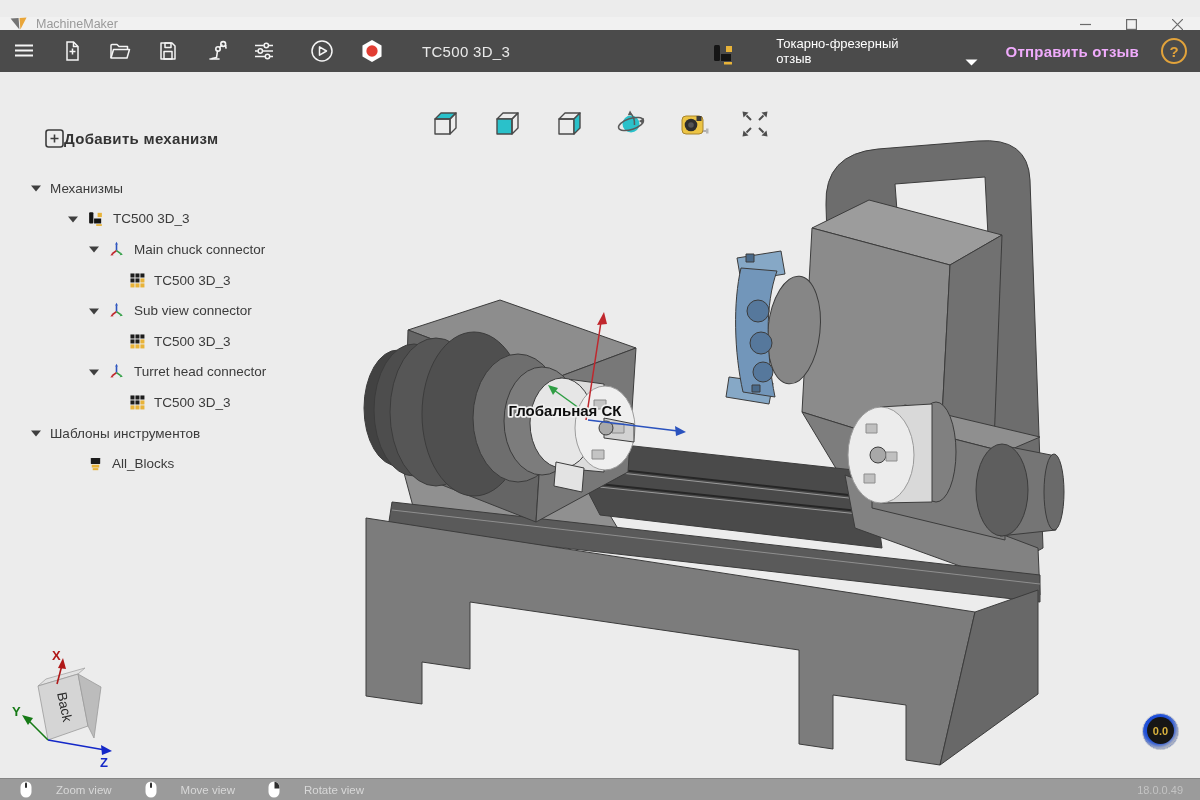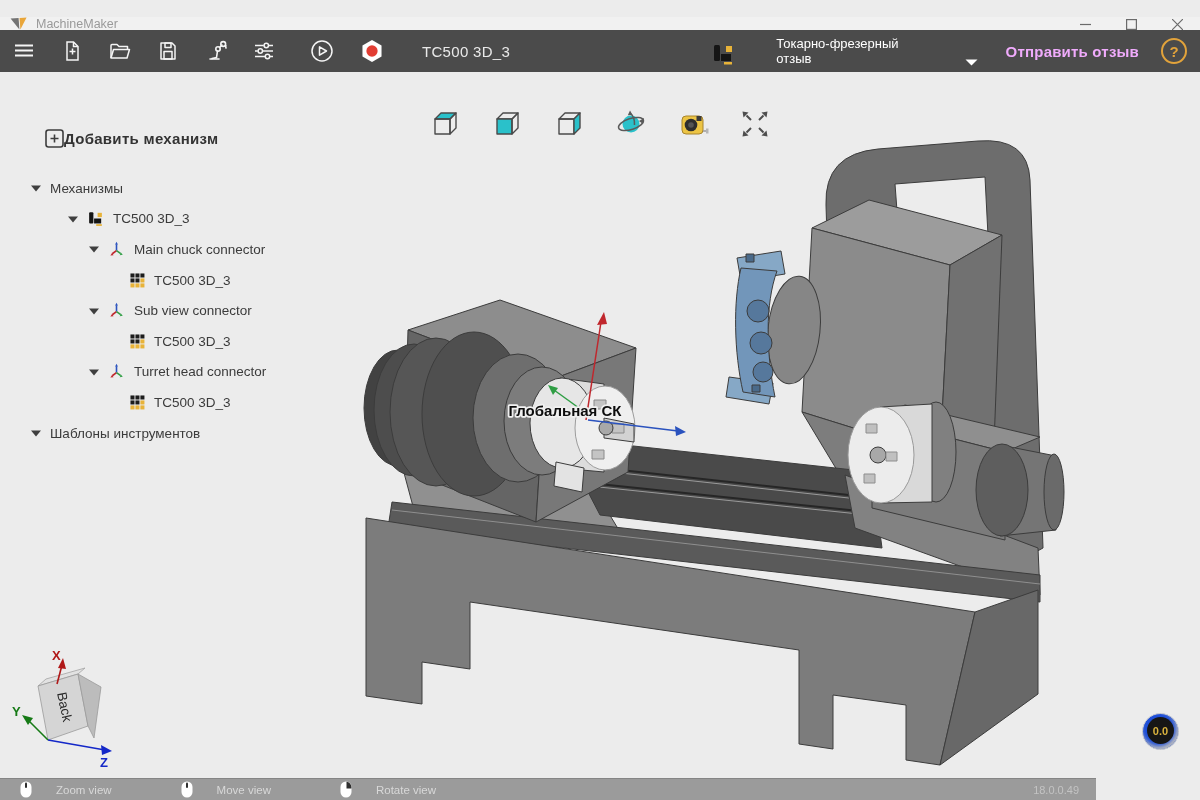--- a/index.html
+++ b/index.html
@@ -45,21 +45,21 @@
 
   
   .navcube { position:absolute; left:8px; top:571px; }
 
   
   .badge { position:absolute; left:1142px; top:641px; width:37px; height:37px; border-radius:50%; background:#1d4ed8; border:1px solid #cfcfcf; box-shadow:inset -2px -3px 4px #bdbdbd; }
   .badge .inner { position:absolute; left:4px; top:3px; width:27px; height:27px; border-radius:50%; background:#161616; display:flex; align-items:center; justify-content:center; }
   .badge .inner span { color:#d9b23e; font-size:11px; font-weight:bold; }
 
   
-  .statusbar { position:absolute; top:778px; left:0; width:1096px; height:22px; background:#9b9b9b; border-top:1px solid #858585; display:flex; align-items:center; padding-left:20px;gap:36px; }
+  .statusbar { position:absolute; top:778px; left:0; width:1200px; height:22px; background:#9b9b9b; border-top:1px solid #858585; display:flex; align-items:center; padding-left:20px; }
   .hint { display:flex; align-items:center; margin-right:33px; }
   .hint svg { margin-right:24px; }
   .hint .hlabel { font-size:11.5px; color:#d8d8d8; }
   .version { margin-left:auto; margin-right:17px; font-size:11px; color:#c3c3c3; }
 </style>
 </head>
 <body>
 
 <div id="app">
 
@@ -406,20 +406,30 @@
           </span>
           <span class="tlabel">TC500 3D_3</span>
         </div>
         <div class="trow d0">
           <span class="caret">
               <svg width="12" height="8" viewBox="0 0 12 8">
                 <polygon points="1,1.5 11,1.5 6,7.5" fill="#3f3f3f"></polygon>
               </svg>
             </span>
           <span class="tlabel">Шаблоны инструментов</span>
+        </div>
+        <div class="trow dtool">
+          <span class="ticon">
+            <svg width="15" height="16" viewBox="0 0 16 16">
+              <rect x="3" y="1.5" width="10" height="6.5" rx="0.5" fill="#1c1c1c"></rect>
+              <rect x="4" y="8.8" width="8" height="3" fill="#e8b339"></rect>
+              <rect x="5" y="12.4" width="6" height="2.2" fill="#e8b339"></rect>
+            </svg>
+          </span>
+          <span class="tlabel">All_Blocks</span>
         </div>
       </div>
     </div>
 
     <div class="view-toolbar">
       <div class="vbtn">
         <svg width="34" height="34" viewBox="0 0 34 34" stroke="#4a4a4a" stroke-width="1.4" stroke-linejoin="round">
           <polygon points="7,12 13,6 28,6 22,12" fill="#2ac1ca"></polygon>
           <polygon points="7,12 22,12 22,27 7,27" fill="none"></polygon>
           <polygon points="22,12 28,6 28,21 22,27" fill="none"></polygon>

